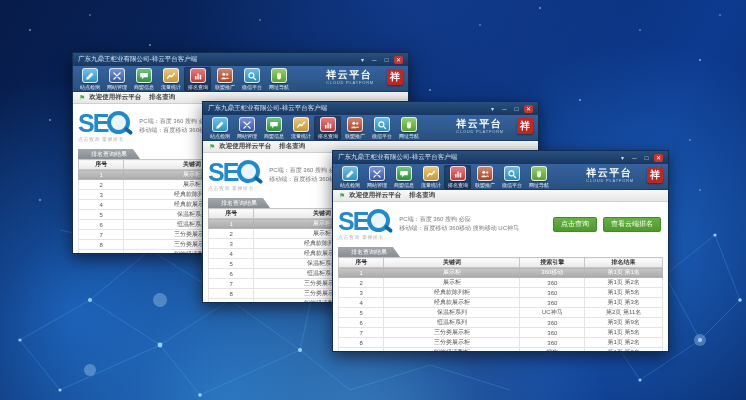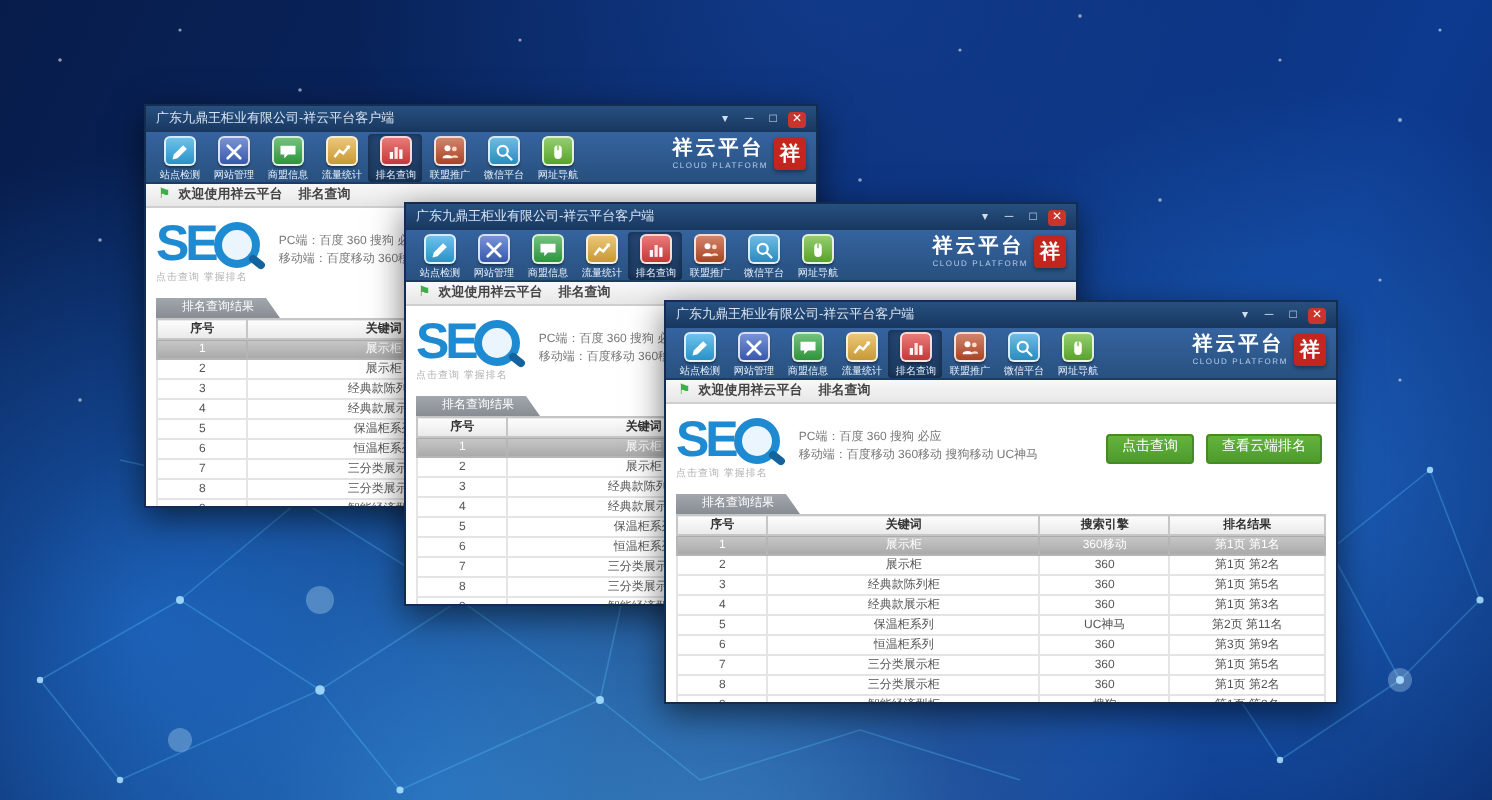--- a/index.html
+++ b/index.html
@@ -33,21 +33,21 @@
 
   .toolbar{flex:0 0 23px;background:linear-gradient(#35639f,#28517f);
     border-bottom:1px solid #1c3c66;display:flex;padding:1px 3px 0;position:relative;}
   .titem{width:27px;display:flex;flex-direction:column;align-items:center;padding-top:1px;border-radius:2px;}
   .titem.active{background:rgba(8,22,46,.38);box-shadow:inset 0 0 3px rgba(0,0,0,.4);}
   .tile{width:14px;height:13px;border-radius:3px;border:1px solid rgba(255,255,255,.8);
     box-shadow:0 1px 1px rgba(0,0,0,.35);display:flex;align-items:center;justify-content:center;
     background-image:linear-gradient(rgba(255,255,255,.30),rgba(0,0,0,.12));}
   .tile svg{width:10px;height:10px;display:block;}
   .tlabel{font-size:5.5px;color:#e7eef8;margin-top:1px;white-space:nowrap;transform:scale(.92);}
-  .brand{position:absolute;right:5px;top:3px;display:flex;align-items:center;gap:3px;}
+  .brand{position:absolute;right:5px;top:3px;display:flex;align-items:center;gap:13px;}
   .brand-name{font-size:10px;font-weight:bold;color:#fff;letter-spacing:1.5px;line-height:10px;white-space:nowrap;}
   .brand-sub{font-size:4px;color:#b9cdea;letter-spacing:.8px;white-space:nowrap;}
   .seal{width:16px;height:16px;background:#c3261f;border-radius:2px;color:#fff;font-size:10px;
     font-weight:bold;display:flex;align-items:center;justify-content:center;box-shadow:0 1px 2px rgba(0,0,0,.4);}
 
   .welcomebar{flex:0 0 11px;background:linear-gradient(#f8f8f8,#e7e7e7);border-bottom:1px solid #cfcfcf;
     display:flex;align-items:center;padding:0 6px;}
   .flag{color:#3fae49;font-size:7px;line-height:1;margin-right:4px;}
   .wtext,.wsection{font-size:6.5px;font-weight:bold;color:#444;white-space:nowrap;}
   .wsection{margin-left:8px;}

